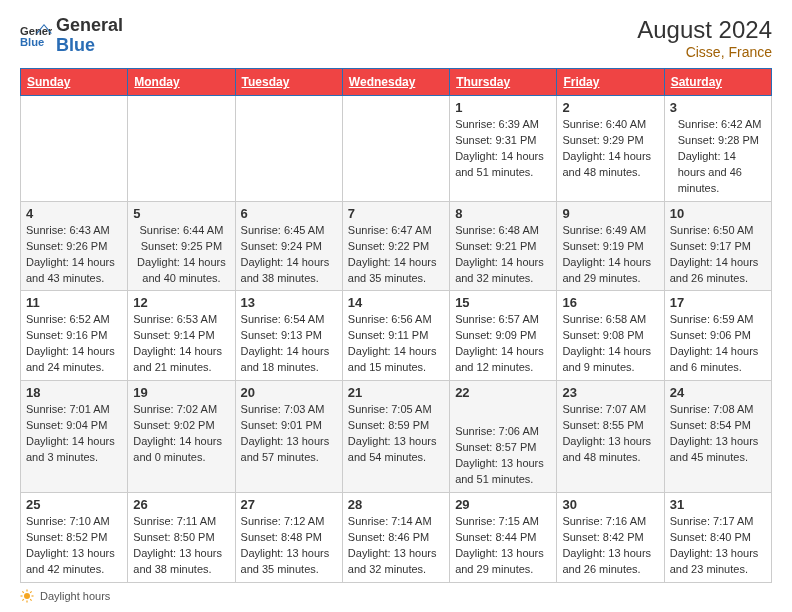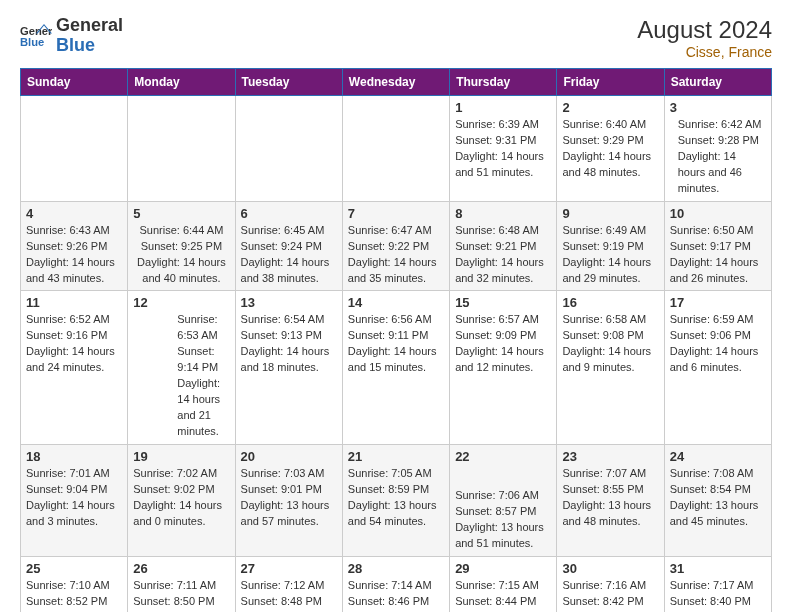--- a/index.html
+++ b/index.html
@@ -36,27 +36,28 @@
     .location-subtitle {
       font-size: 14px;
       color: #a16207;
     }
     table {
       width: 100%;
       border-collapse: collapse;
       font-size: 11px;
     }
     thead tr th {
-      background-color: #701a75;
+      background-color: #ef4444;
       color: #fff;
       text-align: left;
       padding: 6px 6px;
       font-size: 12px;
       font-weight: bold;
       border: 1px solid #2a6db5;
+      text-decoration: underline;
     }
     tbody tr td {
       border: 1px solid #ccc;
       vertical-align: top;
       padding: 4px 5px;
       width: 14.28%;
       height: 88px;
       background: #fff;
     }
     tbody tr:nth-child(even) td {
@@ -189,21 +190,21 @@
       </tr>
       <tr>
         <td>
           <div class="day-number">11</div>
           <div class="day-info" style="white-space: pre-line;">Sunrise: 6:52 AM
 Sunset: 9:16 PM
 Daylight: 14 hours and 24 minutes.</div>
         </td>
         <td>
           <div class="day-number">12</div>
-          <div class="day-info" style="white-space: pre-line; margin-left: 44px;">Sunrise: 6:53 AM
+          <div class="day-info" style="white-space: pre-line;">Sunrise: 6:53 AM
 Sunset: 9:14 PM
 Daylight: 14 hours and 21 minutes.</div>
         </td>
         <td>
           <div class="day-number">13</div>
           <div class="day-info" style="white-space: pre-line;">Sunrise: 6:54 AM
 Sunset: 9:13 PM
 Daylight: 14 hours and 18 minutes.</div>
         </td>
         <td>

